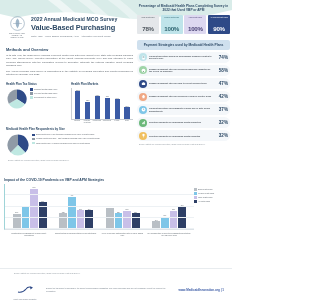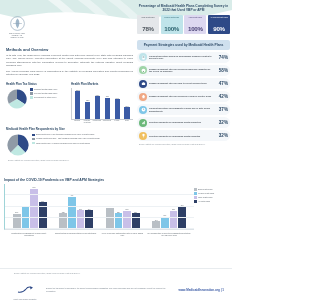--- a/index.html
+++ b/index.html
@@ -132,20 +132,25 @@
 
       <div class="titleblock">
         <div class="logo">
           <svg class="logo-mark" viewBox="0 0 24 24">
             <circle cx="12" cy="12" r="11" fill="none" stroke="#8aa0b4" stroke-width="1"></circle>
             <path d="M12 4 C8 8 8 14 12 20 C16 14 16 8 12 4 Z" fill="#9fb6c9"></path>
             <path d="M5 12 H19" stroke="#8aa0b4" stroke-width=".8"></path>
           </svg>
           <div class="logo-txt">INSTITUTE FOR MEDICAID INNOVATION</div>
         </div>
+        <div class="t-lines">
+          <div class="t1">2022 Annual Medicaid MCO Survey</div>
+          <div class="t2">Value-Based Purchasing</div>
+          <div class="t3">Note: VBP - Value-Based Purchasing; APM - Alternative Payment Model</div>
+        </div>
       </div>
 
       <div class="sec-h">Methods and Overview</div>
       <div class="para">In its fifth year, the 2022 survey findings represent health plan data from almost every state with Medicaid managed care. The annual survey collected information at the parent company/corporate level and was intended to equip Medicaid stakeholders with the information needed to accurately articulate the national narrative about Medicaid managed care.</div>
       <div class="para">The Annual Medicaid MCO Survey is administered by the Institute for Medicaid Innovation and reflects responses on activities in calendar year 2021.</div>
 
       <div class="chart-row">
 
         <div class="chart-box">
           <div class="ch-title">Health Plan Tax Status</div>

